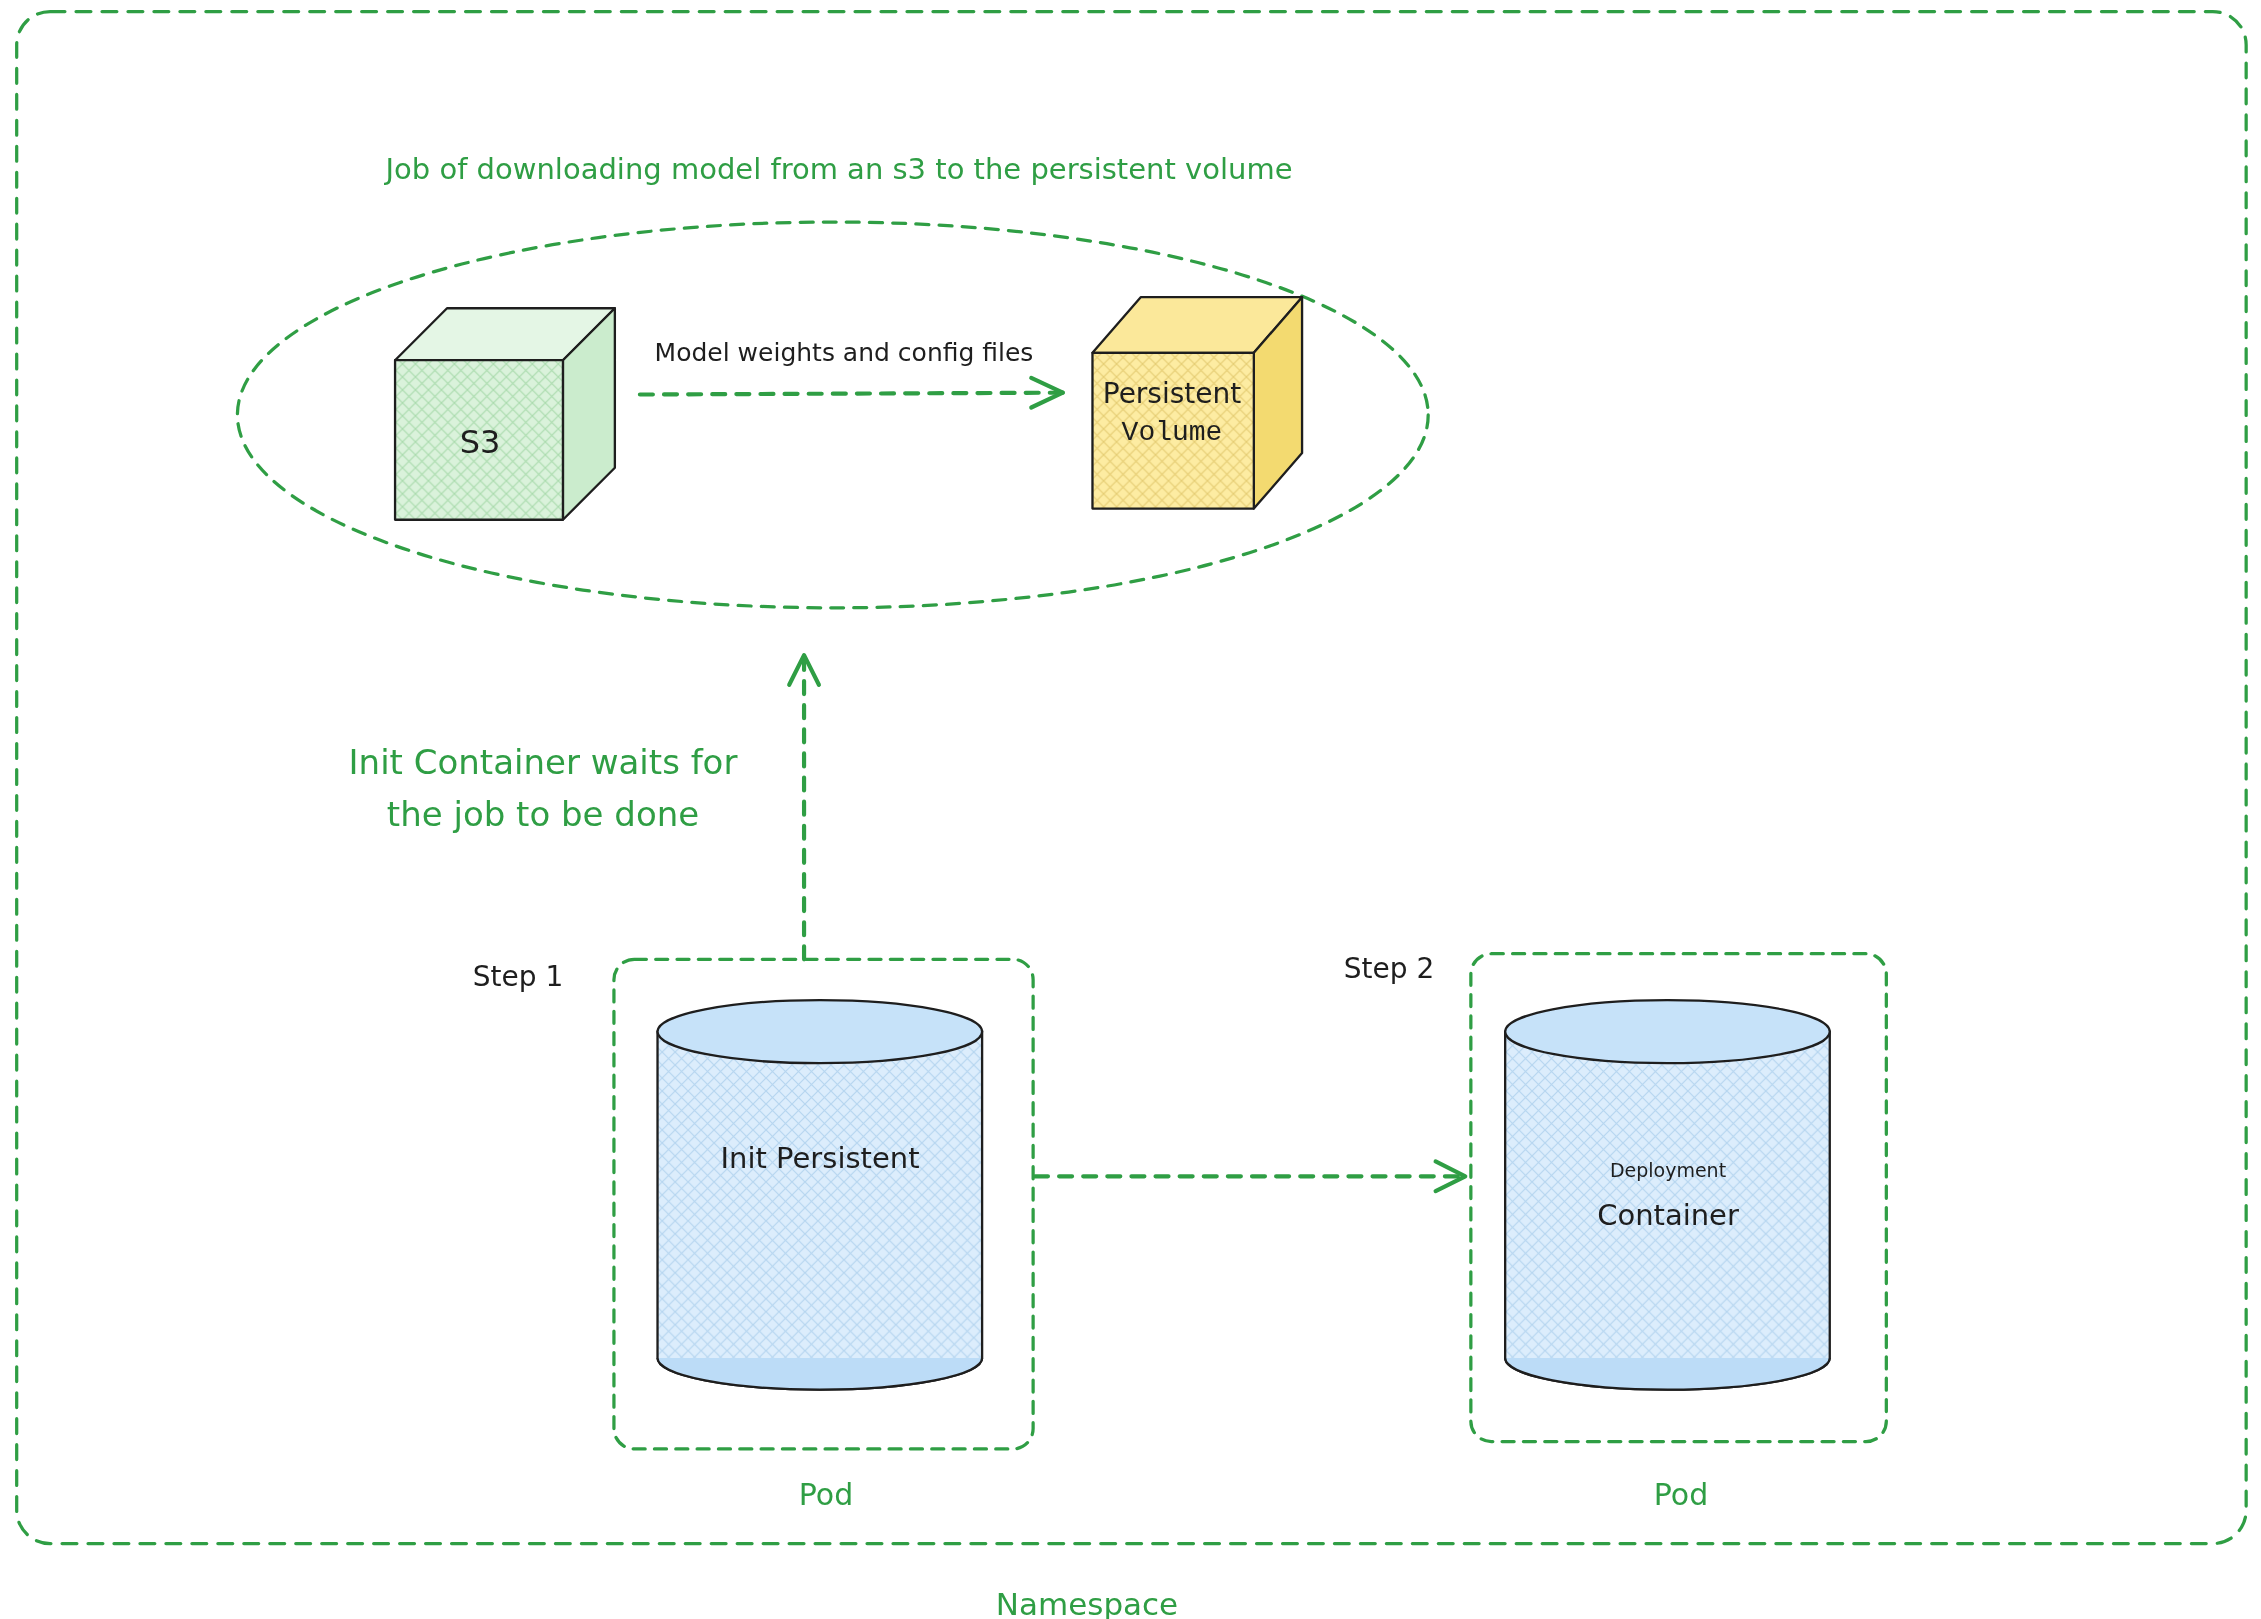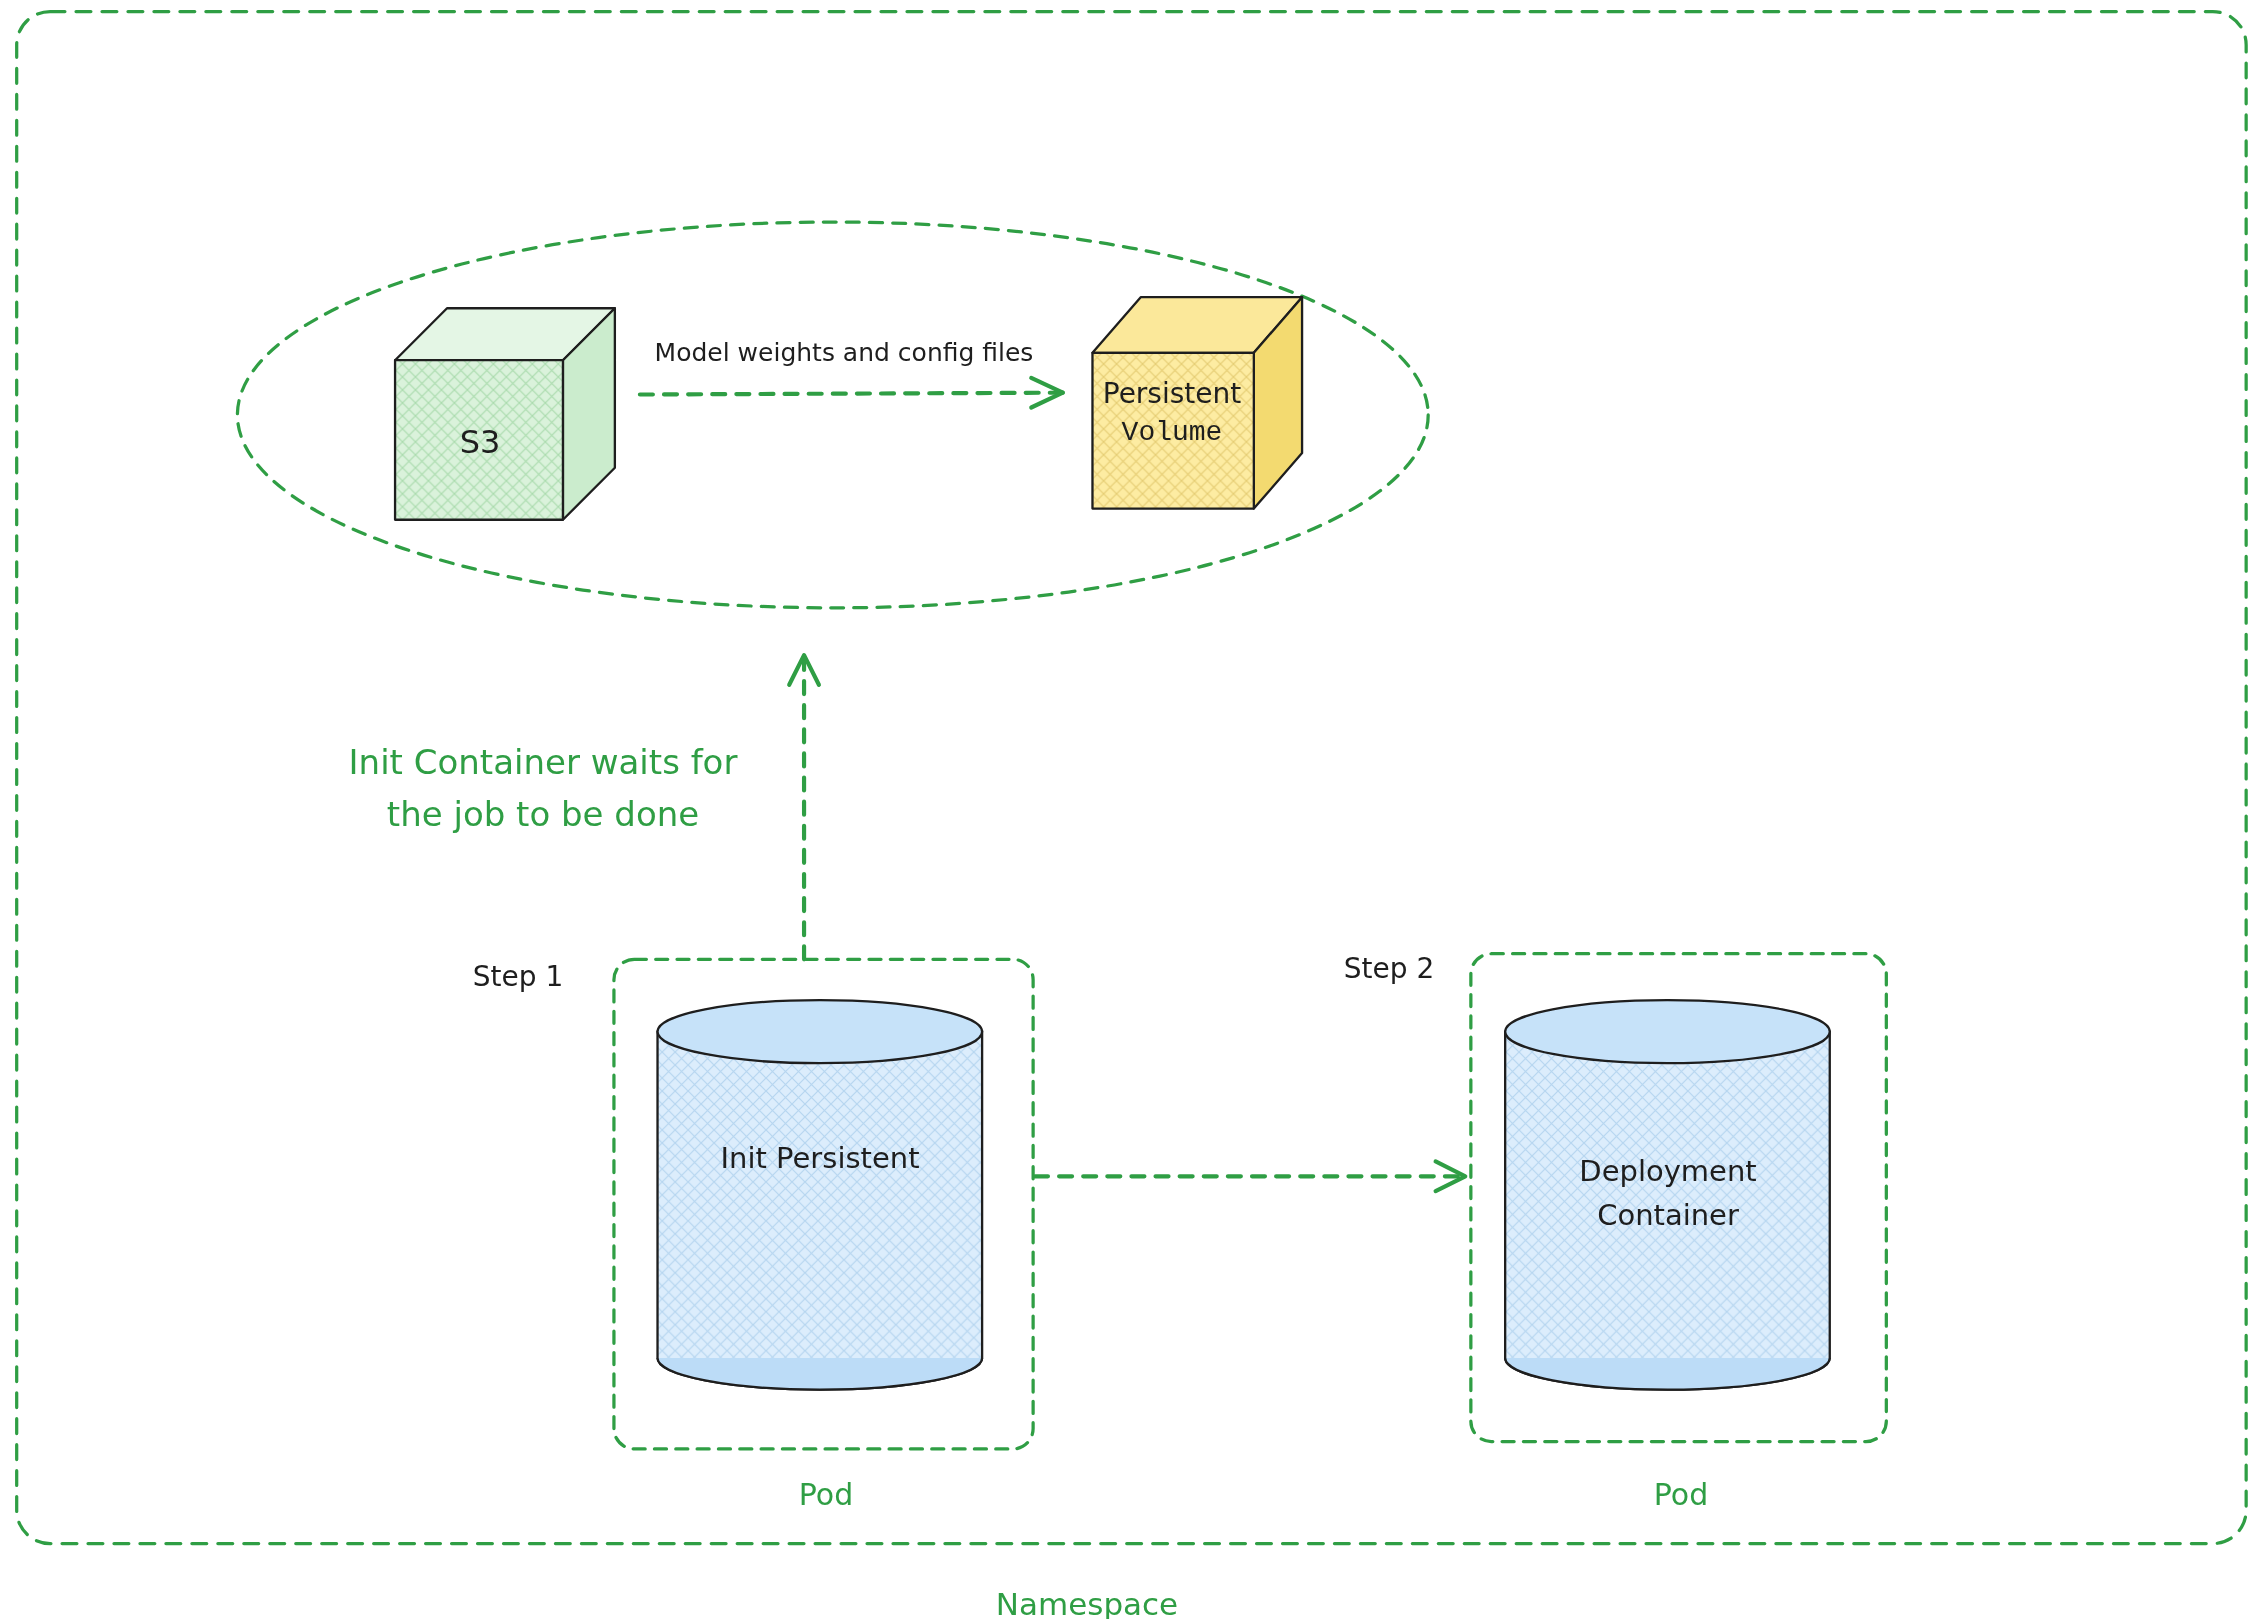--- a/index.html
+++ b/index.html
@@ -85,37 +85,38 @@
       <path d="M1623,1464 A175 34 0 0 0 1973,1464" fill="none" stroke="#1e1e1e" stroke-width="2.5"></path>
       <ellipse cx="1798" cy="1112" rx="175" ry="34" fill="#c6e2f9" stroke="#1e1e1e" stroke-width="2.5"></ellipse>
     </g>
 
     <g stroke="#2f9e44" stroke-width="4.5" fill="none" stroke-linecap="round">
       <path d="M1116,1268 L1580,1268" stroke-dasharray="14 12"></path>
       <path d="M1548,1252 L1580,1268 L1548,1284" stroke-linejoin="round"></path>
     </g>
   </svg>
 
+  <div class="t green" style="left:839px; top:169px; font-size:29px;">Job of downloading model from an s3 to the persistent volume</div>
 
   <div class="t ink" style="left:844px; top:353px; font-size:25px;">Model weights and config files</div>
 
   <div class="t ink" style="left:480px; top:442px; font-size:32px;">S3</div>
 
   <div class="t ink" style="left:1172px; top:393px; font-size:28px;">Persistent</div>
   <div class="t ink" style="left:1172px; top:432px; font-size:28px;font-family:Liberation Mono, monospace;">Volume</div>
 
   <div class="t green" style="left:543px; top:762px; font-size:34px;">Init Container waits for</div>
   <div class="t green" style="left:543px; top:814px; font-size:34px;">the job to be done</div>
 
   <div class="t ink" style="left:518px; top:976px; font-size:28px;">Step 1</div>
   <div class="t ink" style="left:1389px; top:968px; font-size:28px;">Step 2</div>
 
   <div class="t ink" style="left:820px; top:1158px; font-size:29px;">Init Persistent</div>
 
-  <div class="t ink" style="left:1668px; top:1171px; font-size:29px;">Deployment</div>
+  <div class="t ink" style="left:1668px; top:1171px; font-size:19px;">Deployment</div>
   <div class="t ink" style="left:1668px; top:1215px; font-size:29px;">Container</div>
 
   <div class="t green" style="left:826px; top:1495px; font-size:30px;">Pod</div>
   <div class="t green" style="left:1681px; top:1495px; font-size:30px;">Pod</div>
 
   <div class="t green" style="left:1087px; top:1597px; font-size:31px;margin-top:7px;">Namespace</div>
 
 </div>
 
 

